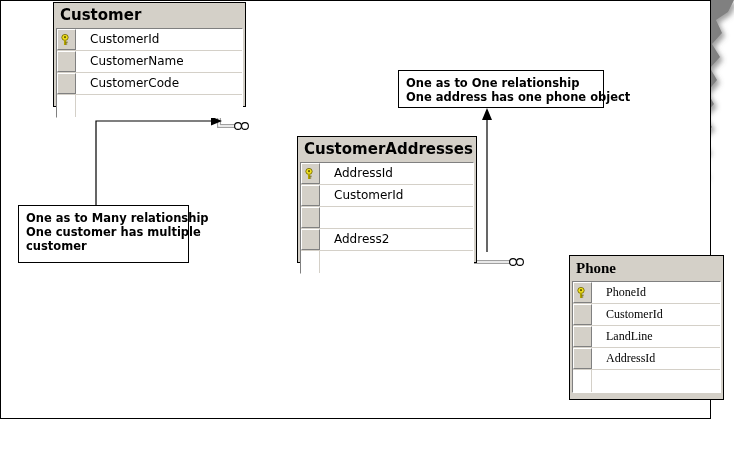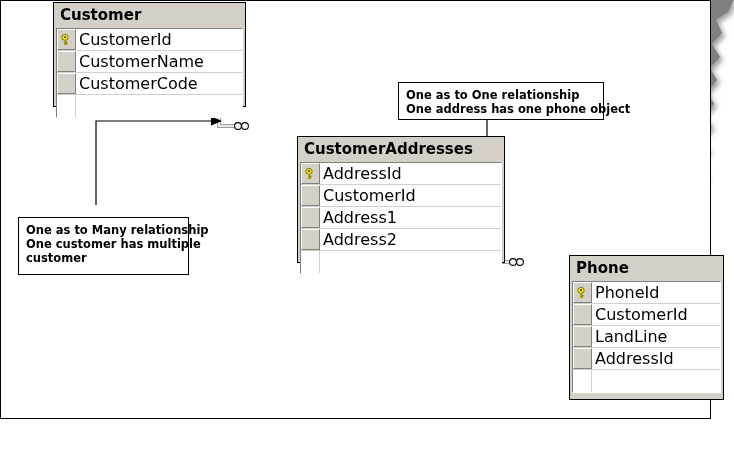--- a/index.html
+++ b/index.html
@@ -87,36 +87,35 @@
     border: none;
     border-right: 1px solid #d4d0c8;
   }
   .key-glyph {
     position: absolute;
     left: 3px; top: 4px;
     width: 13px; height: 12px;
   }
   .field-name {
     flex: 1;
-    font-size: 16px;
+    font-size: 12px;
     color: #000000;
-    padding-left: 3px;
+    padding-left: 14px;
     line-height: 21px;
     white-space: nowrap;
     overflow: hidden;
   }
 
   
   .callout {
     position: absolute;
     background: #ffffff;
     border: 1px solid #000000;
     box-sizing: border-box;
     padding: 5px 0 4px 7px;
-    margin-top: 12px;
   }
   .callout-line {
     font-family: "DejaVu Sans", sans-serif;
     font-weight: bold;
     font-size: 11.5px;
     line-height: 14px;
     color: #000000;
     white-space: nowrap;
   }
 
@@ -228,55 +227,54 @@
         <div class="row-selector"></div>
         <div class="field-name">CustomerCode</div>
       </div>
       <div class="field-row last-empty">
         <div class="row-selector blank"></div>
         <div class="field-name"></div>
       </div>
     </div>
   </div>
 
-  <div class="table-box" style="left:252px; top:136px; width:208px; height:127px;">
+  <div class="table-box" style="left:252px; top:136px; width:180px; height:127px;">
     <div class="table-title">CustomerAddresses</div>
     <div class="field-list">
       <div class="field-row">
         <div class="row-selector">
           <svg class="key-glyph" viewBox="0 0 13 12">
             <ellipse cx="4" cy="3.4" rx="3.2" ry="3" fill="#f2e21c" stroke="#6b6000" stroke-width="0.8"></ellipse>
             <circle cx="4" cy="3.2" r="1.1" fill="#6b6000"></circle>
             <path d="M4,6.2 L4,11" stroke="#d9c800" stroke-width="2.1"></path>
             <path d="M4,6.2 L4,11" stroke="#6b6000" stroke-width="0.7" fill="none"></path>
             <path d="M4.4,8.2 L6.6,8.2 M4.4,10 L6.2,10" stroke="#6b6000" stroke-width="1"></path>
           </svg>
         </div>
         <div class="field-name">AddressId</div>
       </div>
       <div class="field-row">
         <div class="row-selector"></div>
         <div class="field-name">CustomerId</div>
       </div>
       <div class="field-row">
         <div class="row-selector"></div>
-        <div class="field-name">Address1</div>
       </div>
       <div class="field-row">
         <div class="row-selector"></div>
         <div class="field-name">Address2</div>
       </div>
       <div class="field-row last-empty">
         <div class="row-selector blank"></div>
         <div class="field-name"></div>
       </div>
     </div>
   </div>
 
-  <div class="table-box" style="left:524px; top:255px; width:155px; height:145px;">
+  <div class="table-box" style="left:524px; top:255px; width:155px; height:145px;font-family:Liberation Serif, serif;">
     <div class="table-title">Phone</div>
     <div class="field-list">
       <div class="field-row">
         <div class="row-selector">
           <svg class="key-glyph" viewBox="0 0 13 12">
             <ellipse cx="4" cy="3.4" rx="3.2" ry="3" fill="#f2e21c" stroke="#6b6000" stroke-width="0.8"></ellipse>
             <circle cx="4" cy="3.2" r="1.1" fill="#6b6000"></circle>
             <path d="M4,6.2 L4,11" stroke="#d9c800" stroke-width="2.1"></path>
             <path d="M4,6.2 L4,11" stroke="#6b6000" stroke-width="0.7" fill="none"></path>
             <path d="M4.4,8.2 L6.6,8.2 M4.4,10 L6.2,10" stroke="#6b6000" stroke-width="1"></path>

